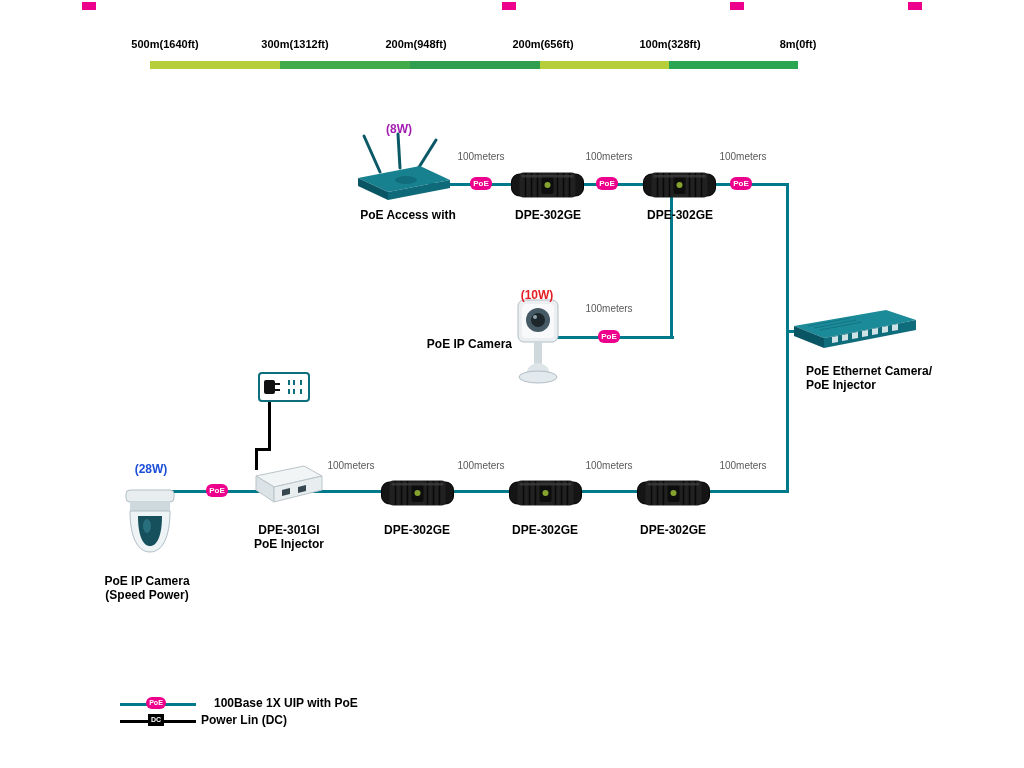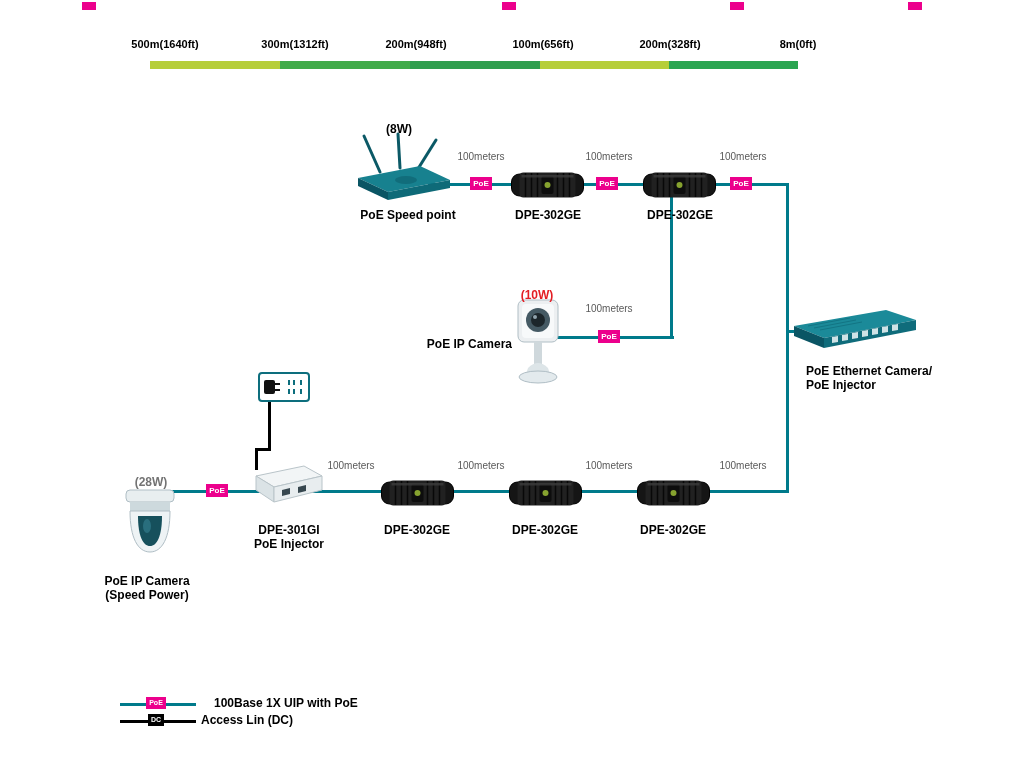--- a/index.html
+++ b/index.html
@@ -2,21 +2,21 @@
 <html><head>
 <meta charset="utf-8">
 <style>
   html,body{margin:0;padding:0;background:#fff;}
   .diagram{position:relative;width:1024px;height:768px;background:#ffffff;overflow:hidden;
            font-family:"Liberation Sans",sans-serif;}
   .line{position:absolute;background:#007a8b;z-index:1;}
   .powerline{position:absolute;background:#000;z-index:1;}
   .svgdev{position:absolute;z-index:4;}
   .poe-badge{position:absolute;width:22px;height:13px;background:#ec008c;color:#fff;
-             font-size:8px;font-weight:bold;text-align:center;line-height:13px;z-index:5;}
+             font-size:8px;font-weight:bold;text-align:center;line-height:13px;z-index:5;border-radius:6px;}
   .poe-badge.sm{width:20px;height:12px;line-height:12px;font-size:7px;}
   .dc-badge{position:absolute;width:16px;height:12px;background:#000;color:#fff;
             font-size:7px;font-weight:bold;text-align:center;line-height:12px;z-index:5;}
   .lbl{position:absolute;white-space:nowrap;z-index:6;color:#000;}
   .center{transform:translateX(-50%);}
   .dist{font-size:10px;color:#595959;}
   .dev{font-size:12px;font-weight:bold;}
   .watt{font-size:12px;font-weight:bold;color:#e31e24;}
   .scale-lbl{font-size:11px;font-weight:bold;}
   .scale-bar{position:absolute;left:150px;top:61px;width:648px;height:8px;z-index:1;}
@@ -29,22 +29,22 @@
 <div class="diagram">
 
   <div class="artifact" style="left: 82px; top: 2px; background: rgb(236, 0, 140);"></div>
   <div class="artifact" style="left: 502px; top: 2px; background: rgb(236, 0, 140);"></div>
   <div class="artifact" style="left: 730px; top: 2px; background: rgb(236, 0, 140);"></div>
   <div class="artifact" style="left: 908px; top: 2px; background: rgb(236, 0, 140);"></div>
 
   <div class="lbl scale-lbl center" style="left:165px;top:38px">500m(1640ft)</div>
   <div class="lbl scale-lbl center" style="left:295px;top:38px">300m(1312ft)</div>
   <div class="lbl scale-lbl center" style="left:416px;top:38px">200m(948ft)</div>
-  <div class="lbl scale-lbl center" style="left:543px;top:38px">100m(656ft)</div>
-  <div class="lbl scale-lbl center" style="left:670px;top:38px">200m(328ft)</div>
+  <div class="lbl scale-lbl center" style="left:543px;top:38px">200m(656ft)</div>
+  <div class="lbl scale-lbl center" style="left:670px;top:38px">100m(328ft)</div>
   <div class="lbl scale-lbl center" style="left:798px;top:38px">8m(0ft)</div>
 
   <div class="scale-bar">
     <div class="seg" style="left: 0px; width: 130px; background: rgb(182, 206, 58);"></div>
     <div class="seg" style="left: 130px; width: 130px; background: rgb(65, 171, 73);"></div>
     <div class="seg" style="left: 260px; width: 130px; background: rgb(47, 158, 78);"></div>
     <div class="seg" style="left: 390px; width: 129px; background: rgb(182, 206, 58);"></div>
     <div class="seg" style="left: 519px; width: 129px; background: rgb(42, 165, 81);"></div>
   </div>
 
@@ -76,22 +76,22 @@
 
   <svg class="svgdev" style="left:352px;top:128px;width:104px;height:74px" viewBox="0 0 104 74">
     <path d="M28,44 L12,8" stroke="#0b5966" stroke-width="3" fill="none" stroke-linecap="round"></path>
     <path d="M48,40 L46,6" stroke="#0b5966" stroke-width="3" fill="none" stroke-linecap="round"></path>
     <path d="M64,44 L84,12" stroke="#0b5966" stroke-width="3" fill="none" stroke-linecap="round"></path>
     <polygon points="6,50 68,38 98,52 36,64" fill="#17818f"></polygon>
     <polygon points="6,50 36,64 36,72 6,58" fill="#0a5564"></polygon>
     <polygon points="36,64 98,52 98,60 36,72" fill="#0e6a78"></polygon>
     <ellipse cx="54" cy="52" rx="11" ry="4" fill="#0a5564" opacity="0.45"></ellipse>
   </svg>
-  <div class="lbl watt center" style="left: 399px; top: 122px; color: #000000;">(8W)</div>
-  <div class="lbl dev center" style="left:408px;top:208px">PoE Speed point</div>
+  <div class="lbl watt center" style="left: 399px; top: 122px; color: #a21caf;">(8W)</div>
+  <div class="lbl dev center" style="left:408px;top:208px">PoE Access with</div>
 
   <svg class="svgdev" style="left:509px;top:170px;width:77px;height:30px" viewBox="0 0 76 30">
     <rect x="2" y="4" width="72" height="22" rx="8" fill="#151515" stroke="#000"></rect>
     <rect x="10" y="2.5" width="56" height="25" rx="4" fill="#212121"></rect>
     <g stroke="#000" stroke-width="1.5" opacity="0.75">
       <line x1="16" y1="3" x2="16" y2="27"></line>
         <line x1="22" y1="3" x2="22" y2="27"></line>
         <line x1="28" y1="3" x2="28" y2="27"></line>
       <line x1="48" y1="3" x2="48" y2="27"></line>
         <line x1="54" y1="3" x2="54" y2="27"></line>
@@ -154,21 +154,21 @@
   <div class="lbl dev" style="left:806px;top:364px">PoE Ethernet Camera/</div>
   <div class="lbl dev" style="left:806px;top:378px">PoE Injector</div>
 
   <svg class="svgdev" style="left:120px;top:486px;width:60px;height:85px" viewBox="0 0 60 85">
     <rect x="6" y="4" width="48" height="12" rx="4" fill="#e8eef0" stroke="#b0bec5"></rect>
     <rect x="10" y="16" width="40" height="9" fill="#cdd9dd"></rect>
     <path d="M10,25 C10,52 18,66 30,66 C42,66 50,52 50,25 Z" fill="#eef3f5" stroke="#b0bec5"></path>
     <path d="M18,30 C18,50 23,60 30,60 C37,60 42,50 42,30 Z" fill="#16505c"></path>
     <ellipse cx="27" cy="40" rx="4" ry="7" fill="#2e7586" opacity="0.8"></ellipse>
   </svg>
-  <div class="lbl watt center" style="left: 151px; top: 462px; color: #737373; margin-top: 13px;">(28W)</div>
+  <div class="lbl watt center" style="left: 151px; top: 462px; color: #1d4ed8;">(28W)</div>
   <div class="lbl dev center" style="left:147px;top:574px">PoE IP Camera</div>
   <div class="lbl dev center" style="left:147px;top:588px">(Speed Power)</div>
 
   <svg class="svgdev" style="left:258px;top:372px;width:52px;height:30px" viewBox="0 0 52 30">
     <rect x="1" y="1" width="50" height="28" rx="3" fill="#fff" stroke="#0d6e7d" stroke-width="2"></rect>
     <rect x="6" y="8" width="11" height="14" rx="2" fill="#111"></rect>
     <line x1="17" y1="12" x2="22" y2="12" stroke="#111" stroke-width="2"></line>
     <line x1="17" y1="18" x2="22" y2="18" stroke="#111" stroke-width="2"></line>
     <g fill="#0d6e7d">
       <rect x="30" y="8" width="2" height="5"></rect>
@@ -238,15 +238,15 @@
   <div class="lbl dev center" style="left:417px;top:523px">DPE-302GE</div>
   <div class="lbl dev center" style="left:545px;top:523px">DPE-302GE</div>
   <div class="lbl dev center" style="left:673px;top:523px">DPE-302GE</div>
 
   <div class="line" style="left: 120px; top: 703px; width: 76px; height: 3px; background: rgb(0, 122, 139);"></div>
   <div class="poe-badge sm" style="left: 146px; top: 697px; background: rgb(236, 0, 140);">PoE</div>
   <div class="lbl dev" style="left:214px;top:696px">100Base 1X UIP with PoE</div>
 
   <div class="powerline" style="left: 120px; top: 720px; width: 76px; height: 3px; background: rgb(0, 0, 0);"></div>
   <div class="dc-badge" style="left: 148px; top: 714px; background: rgb(0, 0, 0);">DC</div>
-  <div class="lbl dev" style="left:201px;top:713px">Access Lin (DC)</div>
+  <div class="lbl dev" style="left:201px;top:713px">Power Lin (DC)</div>
 
 </div>
 
 </body></html>

